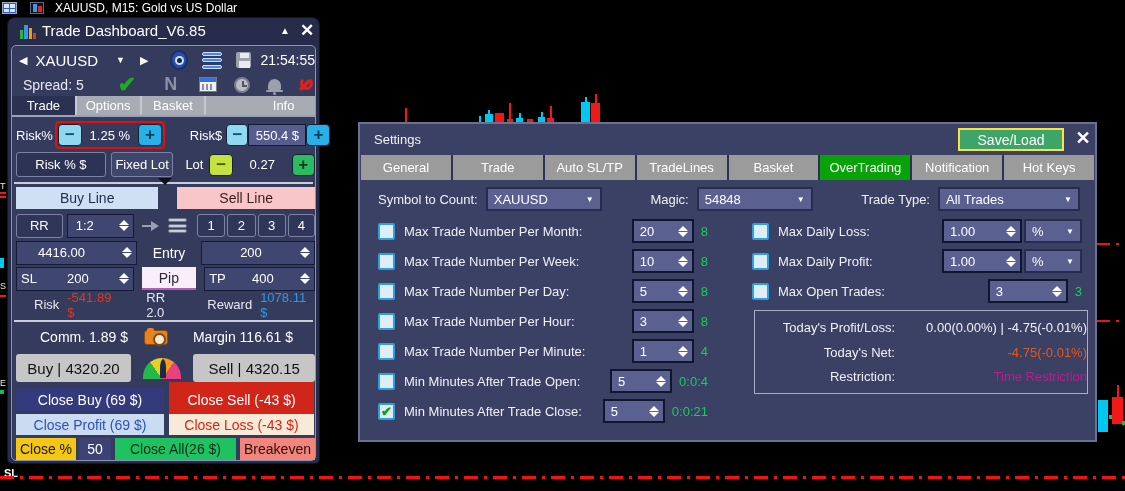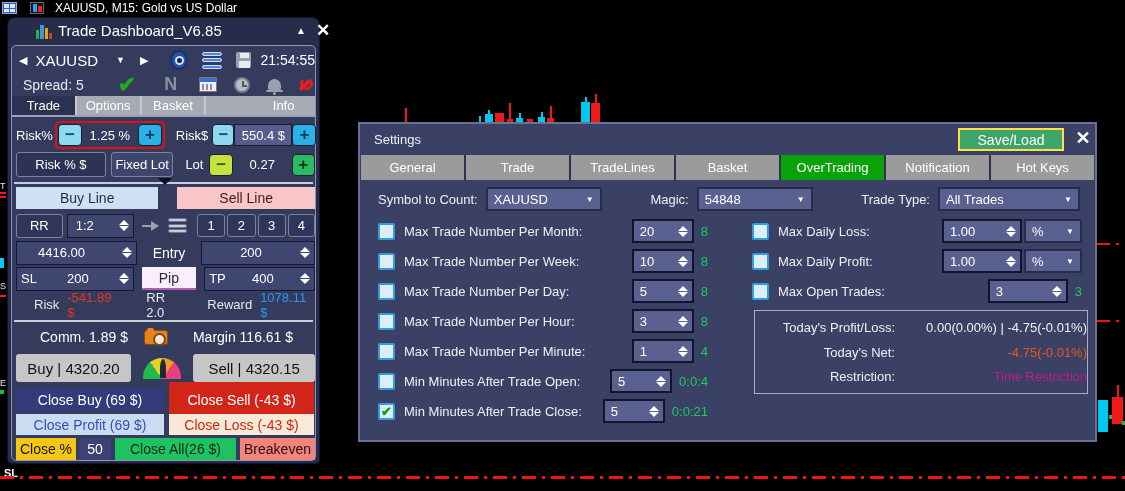--- a/index.html
+++ b/index.html
@@ -33,21 +33,21 @@
   .slate { background:#4d5480; border:1px solid #141a36; color:#fff; font-size:13px; }
   .spin-arrows { display:flex; flex-direction:column; gap:1px; margin-left:auto; margin-right:4px; }
   .spin-arrows i { width:0; height:0; border-left:5px solid transparent; border-right:5px solid transparent; }
   .spin-arrows .up { border-bottom:5px solid #fff; }
   .spin-arrows .dn { border-top:5px solid #fff; }
   .tri { display:inline-block; color:#fff; }
 
   
   #dash { left:8px; top:18px; width:311px; height:445px; background:#262c4a;
           border-radius:7px 7px 4px 4px; z-index:2; box-shadow:0 0 0 1px #11152b; }
-  #dash-titlebar { left:16px; top:0; width:100%; height:34px; color:#fff; font-size:15px; }
+  #dash-titlebar { left:0; top:0; width:100%; height:34px; color:#fff; font-size:15px; }
   .logo-bars { left:12px; top:5px; width:16px; height:16px; display:flex; align-items:flex-end; gap:1px; }
   .logo-bars i { width:4px; display:block; }
   #dash-inner { left:3px; top:27px; width:305px; height:416px; background:#353b5d;
                 border:1px solid #8d94b4; border-radius:5px; }
   .inbox { position:absolute; left:0; top:0; width:303px; height:414px; }
 
   .icon-eye { width:20px; height:20px; border-radius:50%; background:#2b4fa0; border:2px solid #15306e;
               display:flex; align-items:center; justify-content:center; }
   .icon-eye b { width:9px; height:9px; border-radius:50%; background:#cfe4ff; display:flex; align-items:center; justify-content:center; }
   .icon-eye b i { width:5px; height:5px; border-radius:50%; background:#14284e; }
@@ -255,21 +255,21 @@
           <span class="tab">Info</span>
         </div>
 
         <div class="abs flex" style="left:0;top:75px;width:303px;height:28px;">
           <span style="margin-left:4px;color:#fff;font-size:13px;">Risk%</span>
           <span class="flex" style="margin-left:2px;border:2px solid #e01010;border-radius:4px;padding:1px;">
             <span class="pm minus-cyan">−</span>
             <span style="width:56px;text-align:center;color:#fff;font-size:13px;">1.25 %</span>
             <span class="pm plus-blue">+</span>
           </span>
-          <span style="margin-left:11px;color:#fff;font-size:13px;">Risk$</span>
+          <span style="margin-left:25px;color:#fff;font-size:13px;">Risk$</span>
           <span class="flex" style="margin-left:4px;">
             <span class="pm minus-cyan" style="width:22px;">−</span>
             <span class="slate" style="width:58px;height:22px;display:flex;align-items:center;justify-content:center;background:#565c8c;">550.4 $</span>
             <span class="pm plus-blue" style="width:24px;">+</span>
           </span>
         </div>
 
         <div class="abs flex" style="left:0;top:105px;width:303px;height:27px;">
           <span class="btn-dark" style="margin-left:4px;width:92px;height:25px;background:#2d3354;">Risk % $</span>
           <span class="btn-dark" style="margin-left:5px;width:64px;height:25px;background:#3f466c;">Fixed Lot</span>
@@ -393,20 +393,21 @@
 
     <div id="settings-header" class="abs flex">
       <span style="margin-left:14px;">Settings</span>
       <span id="saveload">Save/Load</span>
       <span id="settings-close">✕</span>
     </div>
 
     <div id="settings-tabs" class="abs">
       <span class="stab">General</span>
       <span class="stab">Trade</span>
+      <span class="stab">Auto SL/TP</span>
       <span class="stab">TradeLines</span>
       <span class="stab">Basket</span>
       <span class="stab active">OverTrading</span>
       <span class="stab">Notification</span>
       <span class="stab">Hot Keys</span>
     </div>
 
     <div class="abs flex" style="left:18px;top:62px;width:702px;height:26px;justify-content:space-between;">
       <span class="sel-group">
         <span>Symbol to Count:</span>

